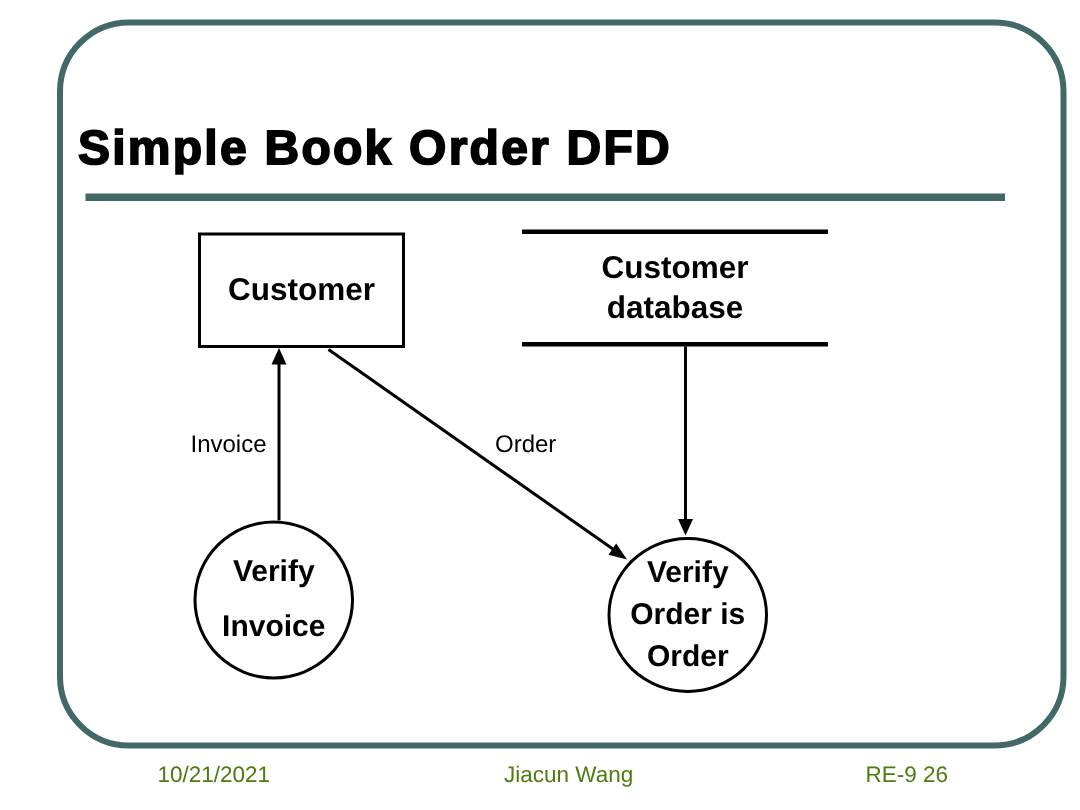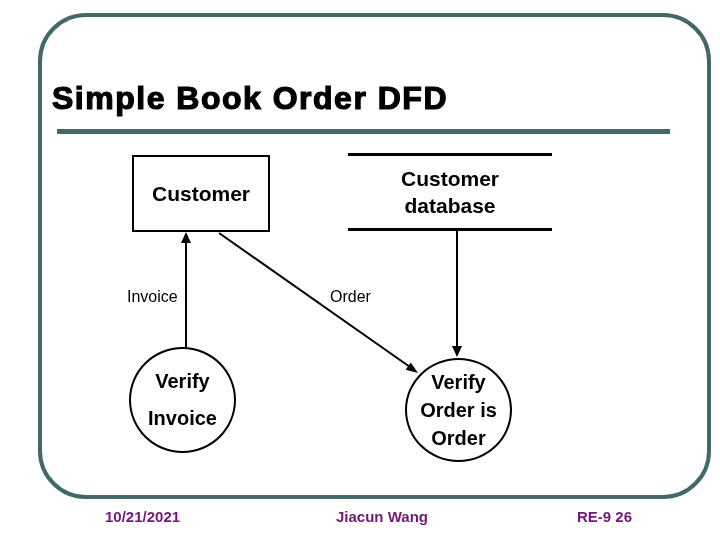--- a/index.html
+++ b/index.html
@@ -75,23 +75,22 @@
     background: #fff;
   }
   .process-circle.create { left: 129px; top: 347px; width: 107px; height: 106px; line-height: 37px; }
   .process-circle.verify { left: 405px; top: 358px; width: 107px; height: 104px; line-height: 28px; }
   .arrows {
     position: absolute; left: 0; top: 0;
     pointer-events: none;
   }
   .footer-item {
     position: absolute;
-    font-size: 15px; color: #701a75;
+    font-size: 15px; color: #4d7c0f;
     white-space: nowrap;
-    font-weight: bold;
   }
   .footer-item.date { left: 105px; top: 508px; }
   .footer-item.author { left: 336px; top: 508px; }
   .footer-item.ref { left: 577px; top: 508px; text-align: center; }
 </style>
 </head>
 <body>
 
 <div class="slide">
 

